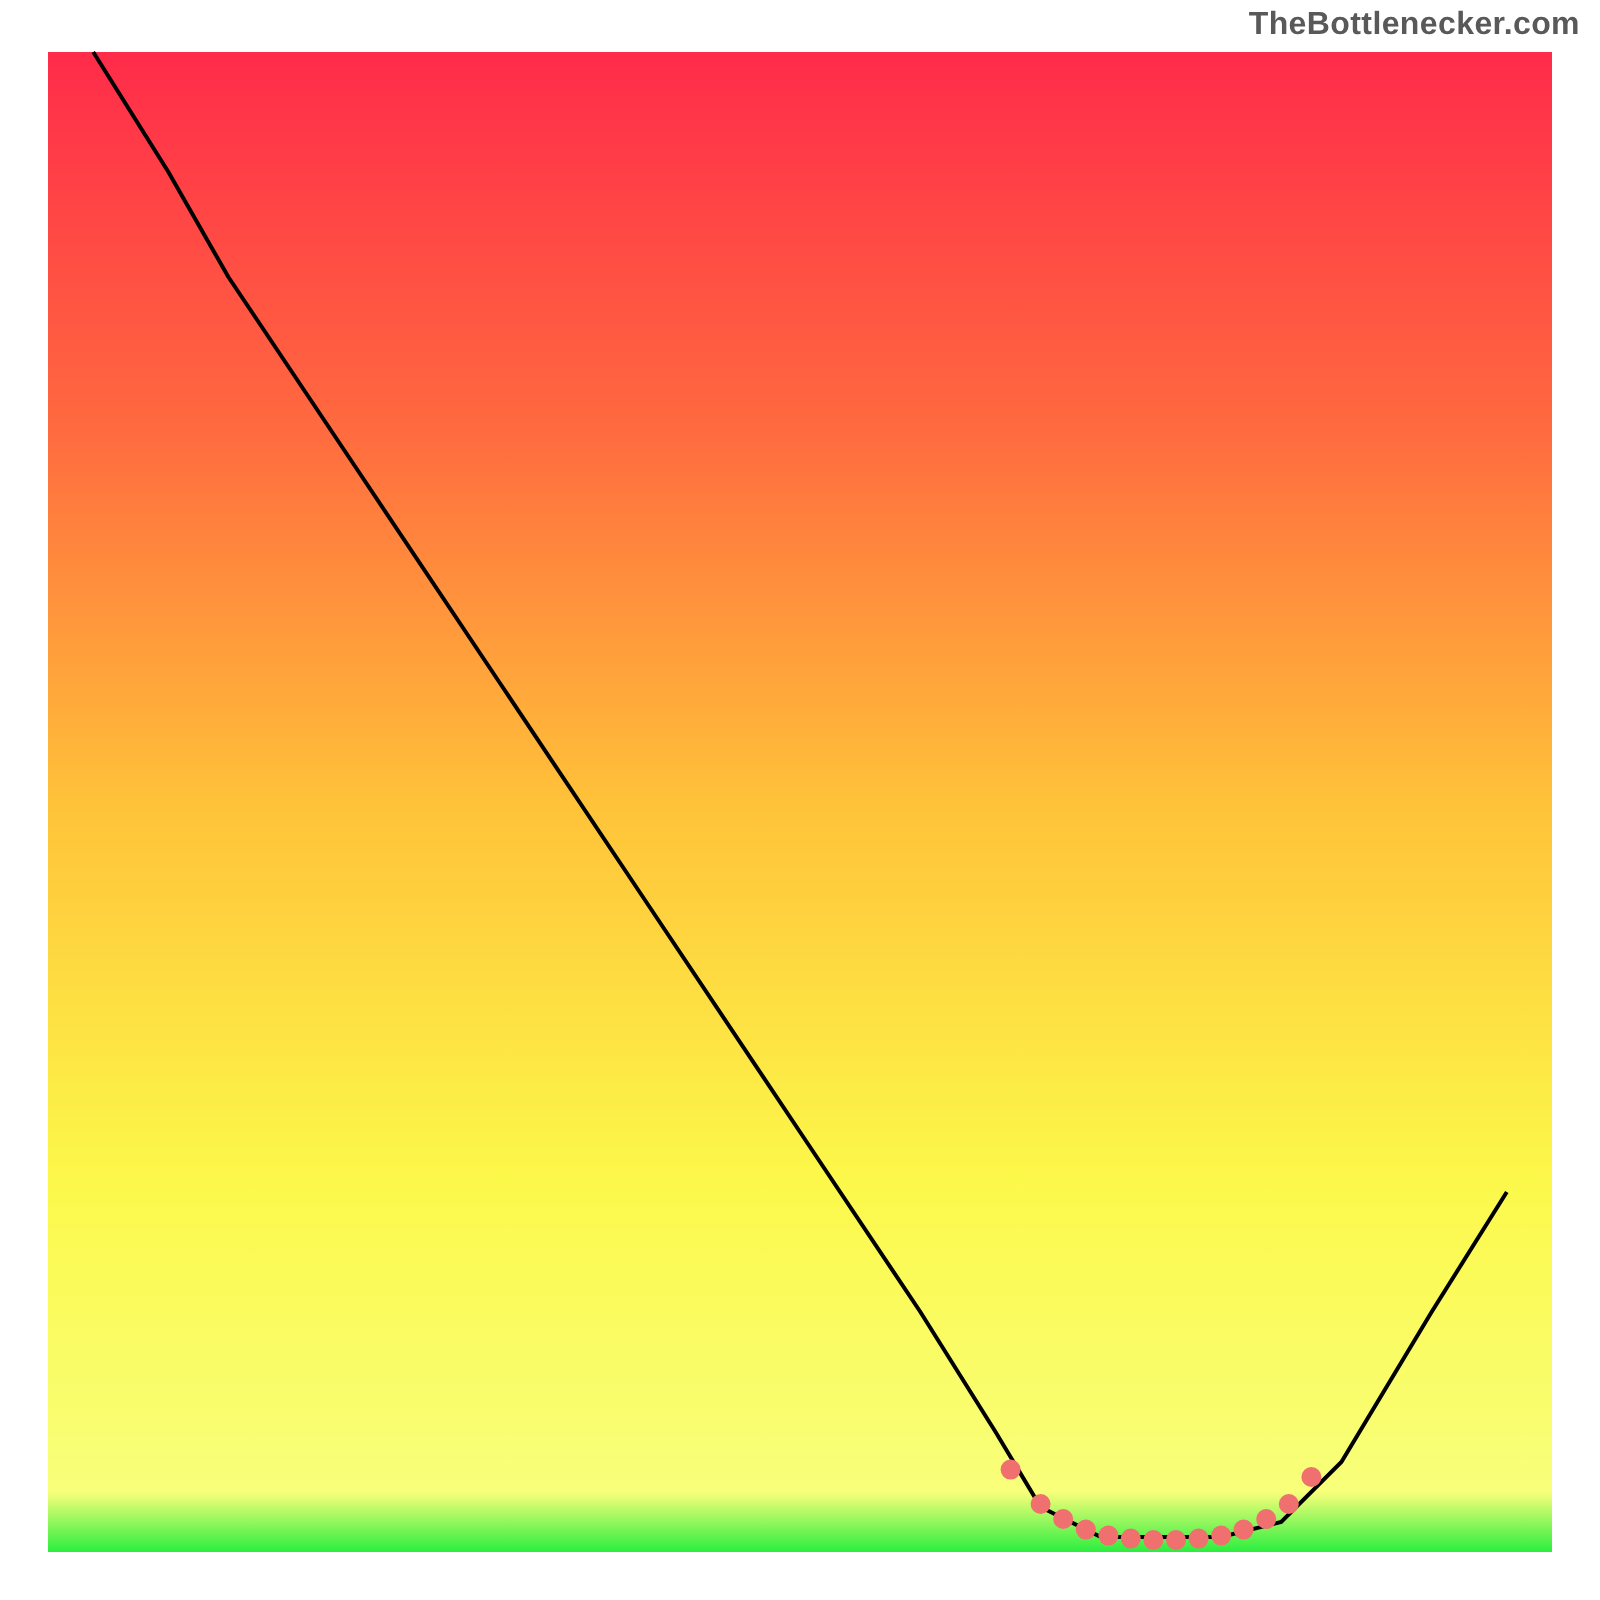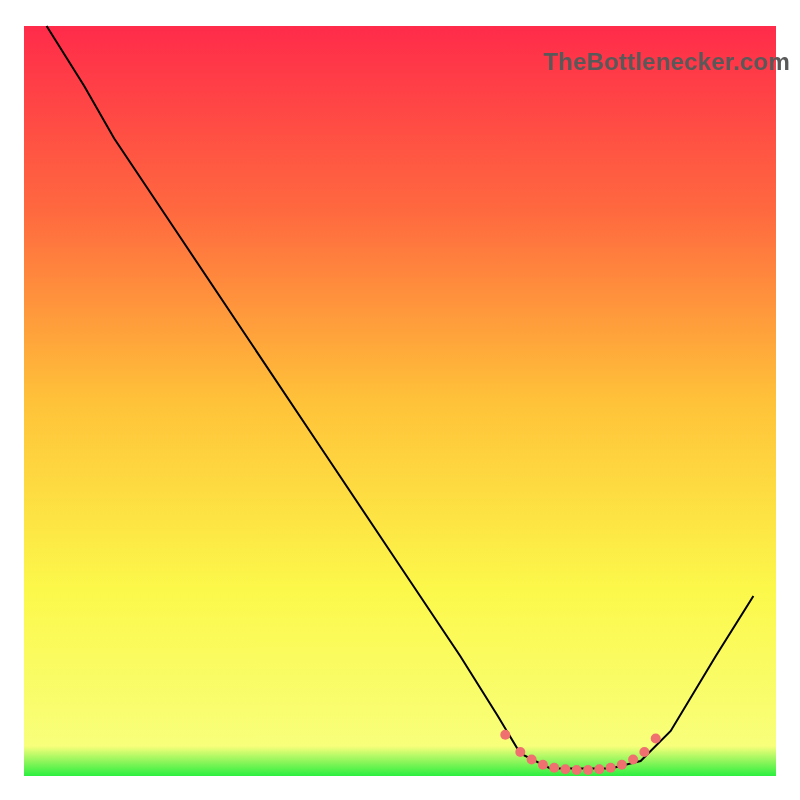--- a/index.html
+++ b/index.html
@@ -12,26 +12,25 @@
   }
   .chart-container {
     position: relative;
     width: 800px;
     height: 800px;
   }
   .attribution {
     position: absolute;
     top: 4px;
     right: 10px;
-    font-size: 24px;
+    font-size: 16px;
     font-weight: bold;
     color: #595959;
     z-index: 10;
     letter-spacing: 0.2px;
-    margin-top: 44px;
   }
   svg.plot {
     position: absolute;
     top: 0;
     left: 0;
   }
 </style>
 </head>
 <body>
 

